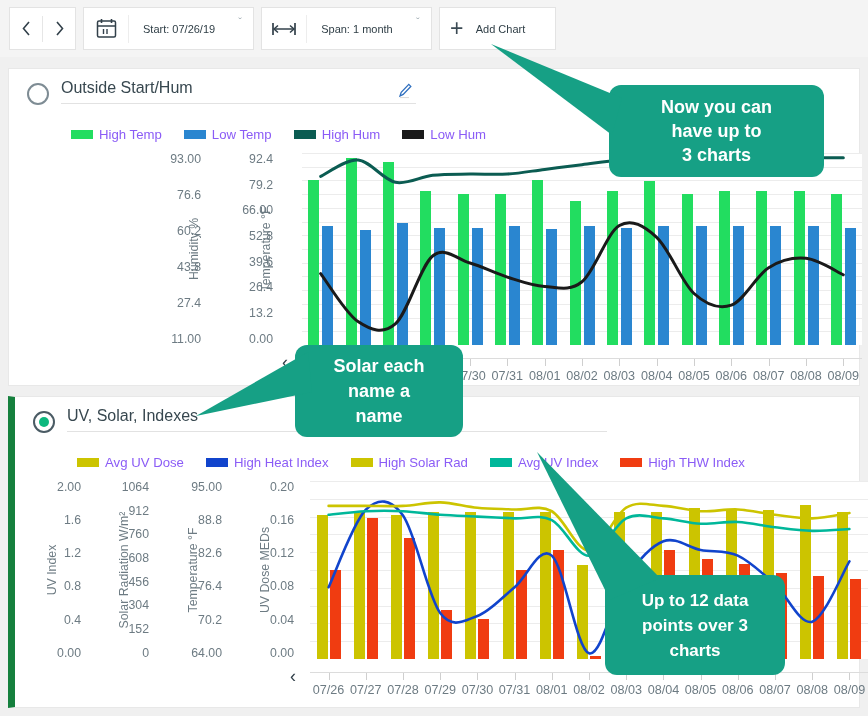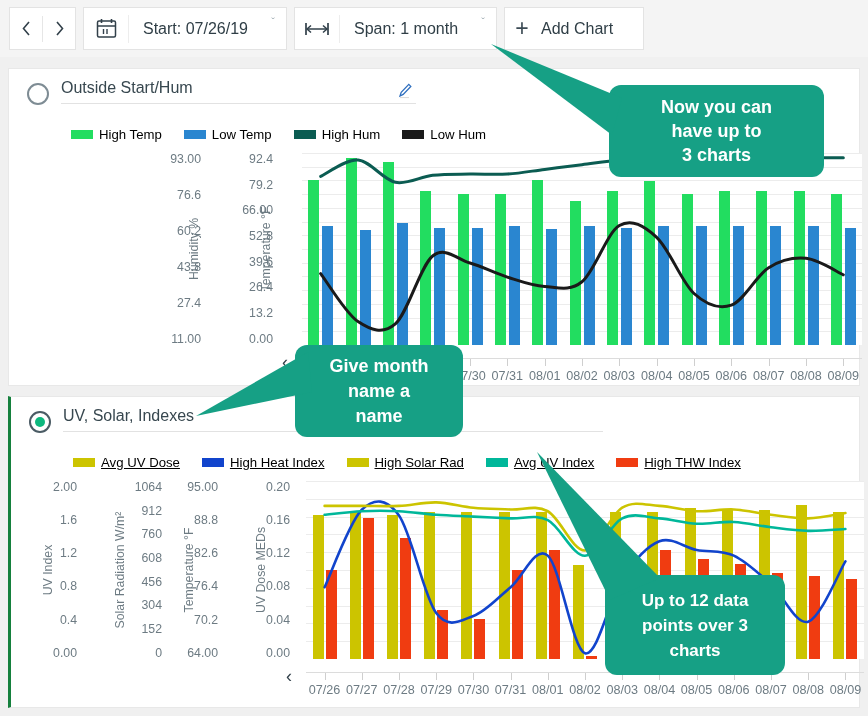--- a/index.html
+++ b/index.html
@@ -23,39 +23,39 @@
   }
   .tb-group.first { margin-left: 9px; }
   .arrow-btn {
     width: 32px; height: 41px; display: flex; align-items: center; justify-content: center;
     color: #3b4a54; font-size: 17px; cursor: pointer; background: #fff;
   }
   .arrow-sep { width: 1px; height: 26px; background: #e6e6e6; }
   .tb-icon { width: 44px; height: 41px; display: flex; align-items: center; justify-content: center; }
   .tb-vsep { width: 1px; height: 28px; background: #ededed; }
   .tb-label {
-    font-size: 16px; color: #2f3e46; padding: 0 12px 0 14px; white-space: nowrap;
+    font-size: 11px; color: #2f3e46; padding: 0 12px 0 14px; white-space: nowrap;
   }
   .tb-caret {
     width: 26px; height: 41px; display: flex; align-items: flex-start; justify-content: center;
     padding-top: 8px; color: #9aa7ae; font-size: 11px; cursor: pointer;
   }
   .addchart { padding-right: 18px; }
   .plus {
     width: 34px; height: 41px; display:flex; align-items:center; justify-content:center;
     font-size: 23px; color:#3b4a54; font-weight: 300;
   }
 
   
   .panel {
     position: absolute; left: 8px; width: 852px; background: #ffffff;
     border: 1px solid #e8e8e8;
   }
   #panel1 { top: 68px; height: 318px; }
-  #panel2 { top: 396px; height: 312px; border-left: 3px solid #15803d; text-decoration: underline; }
+  #panel2 { top: 396px; height: 312px; border-left: 7px solid #15803d; }
 
   .chart-head { position: relative; height: 54px; }
   .radio {
     position: absolute; left: 18px; top: 14px; width: 22px; height: 22px;
     border-radius: 50%; border: 2px solid #7e8c94; background: #fff; cursor: pointer;
   }
   .radio.on { border-color: #4a5b64; }
   .radio.on::after {
     content: ""; position: absolute; left: 4px; top: 4px; width: 10px; height: 10px;
     border-radius: 50%; background: #0db87e;
@@ -65,21 +65,21 @@
     border-bottom: 1px solid #e2e2e2; padding-bottom: 6px;
   }
   #panel2 .title-wrap { width: 540px; }
   .chart-title { font-size: 16px; color: #37474f; }
   .pencil { position: absolute; left: 388px; top: 12px; cursor: pointer; }
 
   .legend { display: flex; align-items: center; padding-left: 62px; height: 22px; }
   .legend.l2 { padding-left: 62px; }
   .leg-item { display: flex; align-items: center; margin-right: 22px; }
   .swatch { width: 22px; height: 9px; margin-right: 6px; }
-  .leg-label { font-size: 13.2px; color: #000000; white-space: nowrap; }
+  .leg-label { font-size: 13.2px; color: #8b5cf6; white-space: nowrap; }
 
   
   .plotarea { position: relative; }
   .axis {
     position: absolute; display: flex; flex-direction: column;
     justify-content: space-between; align-items: flex-end;
   }
   .tick { font-size: 12.3px; color: #6d7b83; line-height: 1; }
   .axis-name {
     position: absolute; font-size: 12.3px; color: #6d7b83;
@@ -347,21 +347,21 @@
     <div class="plotarea" id="plot2" style="height: 238px;">
         <div class="axis" style="left: 24px; top: 8px; height: 178px; width: 42px;">
           <div class="tick">2.00</div>
           <div class="tick">1.6</div>
           <div class="tick">1.2</div>
           <div class="tick">0.8</div>
           <div class="tick">0.4</div>
           <div class="tick">0.00</div>
         </div>
         <div class="axis-name" style="left: 30px; top: 97px; transform: translateY(-50%) rotate(180deg);">UV Index</div>
-        <div class="axis" style="left: 109px; top: 8px; height: 178px; width: 42px;">
+        <div class="axis" style="left: 92px; top: 8px; height: 178px; width: 42px;">
           <div class="tick">1064</div>
           <div class="tick">912</div>
           <div class="tick">760</div>
           <div class="tick">608</div>
           <div class="tick">456</div>
           <div class="tick">304</div>
           <div class="tick">152</div>
           <div class="tick">0</div>
         </div>
         <div class="axis-name" style="left: 102px; top: 97px; transform: translateY(-50%) rotate(180deg);">Solar Radiation W/m²</div>
@@ -468,21 +468,21 @@
         <div class="chev-left" style="left: 275px; top: 194px;">‹</div>
       </div>
   </div>
 
   <div class="callout" id="co1" style="left: 609px; top: 85px; width: 215px; height: 92px; font-size: 18px; line-height: 24px; flex-direction: column;">
       <span>Now you can</span>
       <span>have up to</span>
       <span>3 charts</span>
     </div>
   <div class="callout" id="co2" style="left: 295px; top: 345px; width: 168px; height: 92px; font-size: 18px; line-height: 25px; flex-direction: column;">
-      <span>Give month</span>
+      <span>Solar each</span>
       <span>name a</span>
       <span>name</span>
     </div>
   <div class="callout" id="co3" style="left: 605px; top: 575px; width: 180px; height: 100px; font-size: 17px; line-height: 25px; flex-direction: column;">
       <span>Up to 12 data</span>
       <span>points over 3</span>
       <span>charts</span>
     </div>
 
   <svg id="tails" style="position:absolute;left:0;top:0;width:868px;height:716px;pointer-events:none;overflow:visible">

